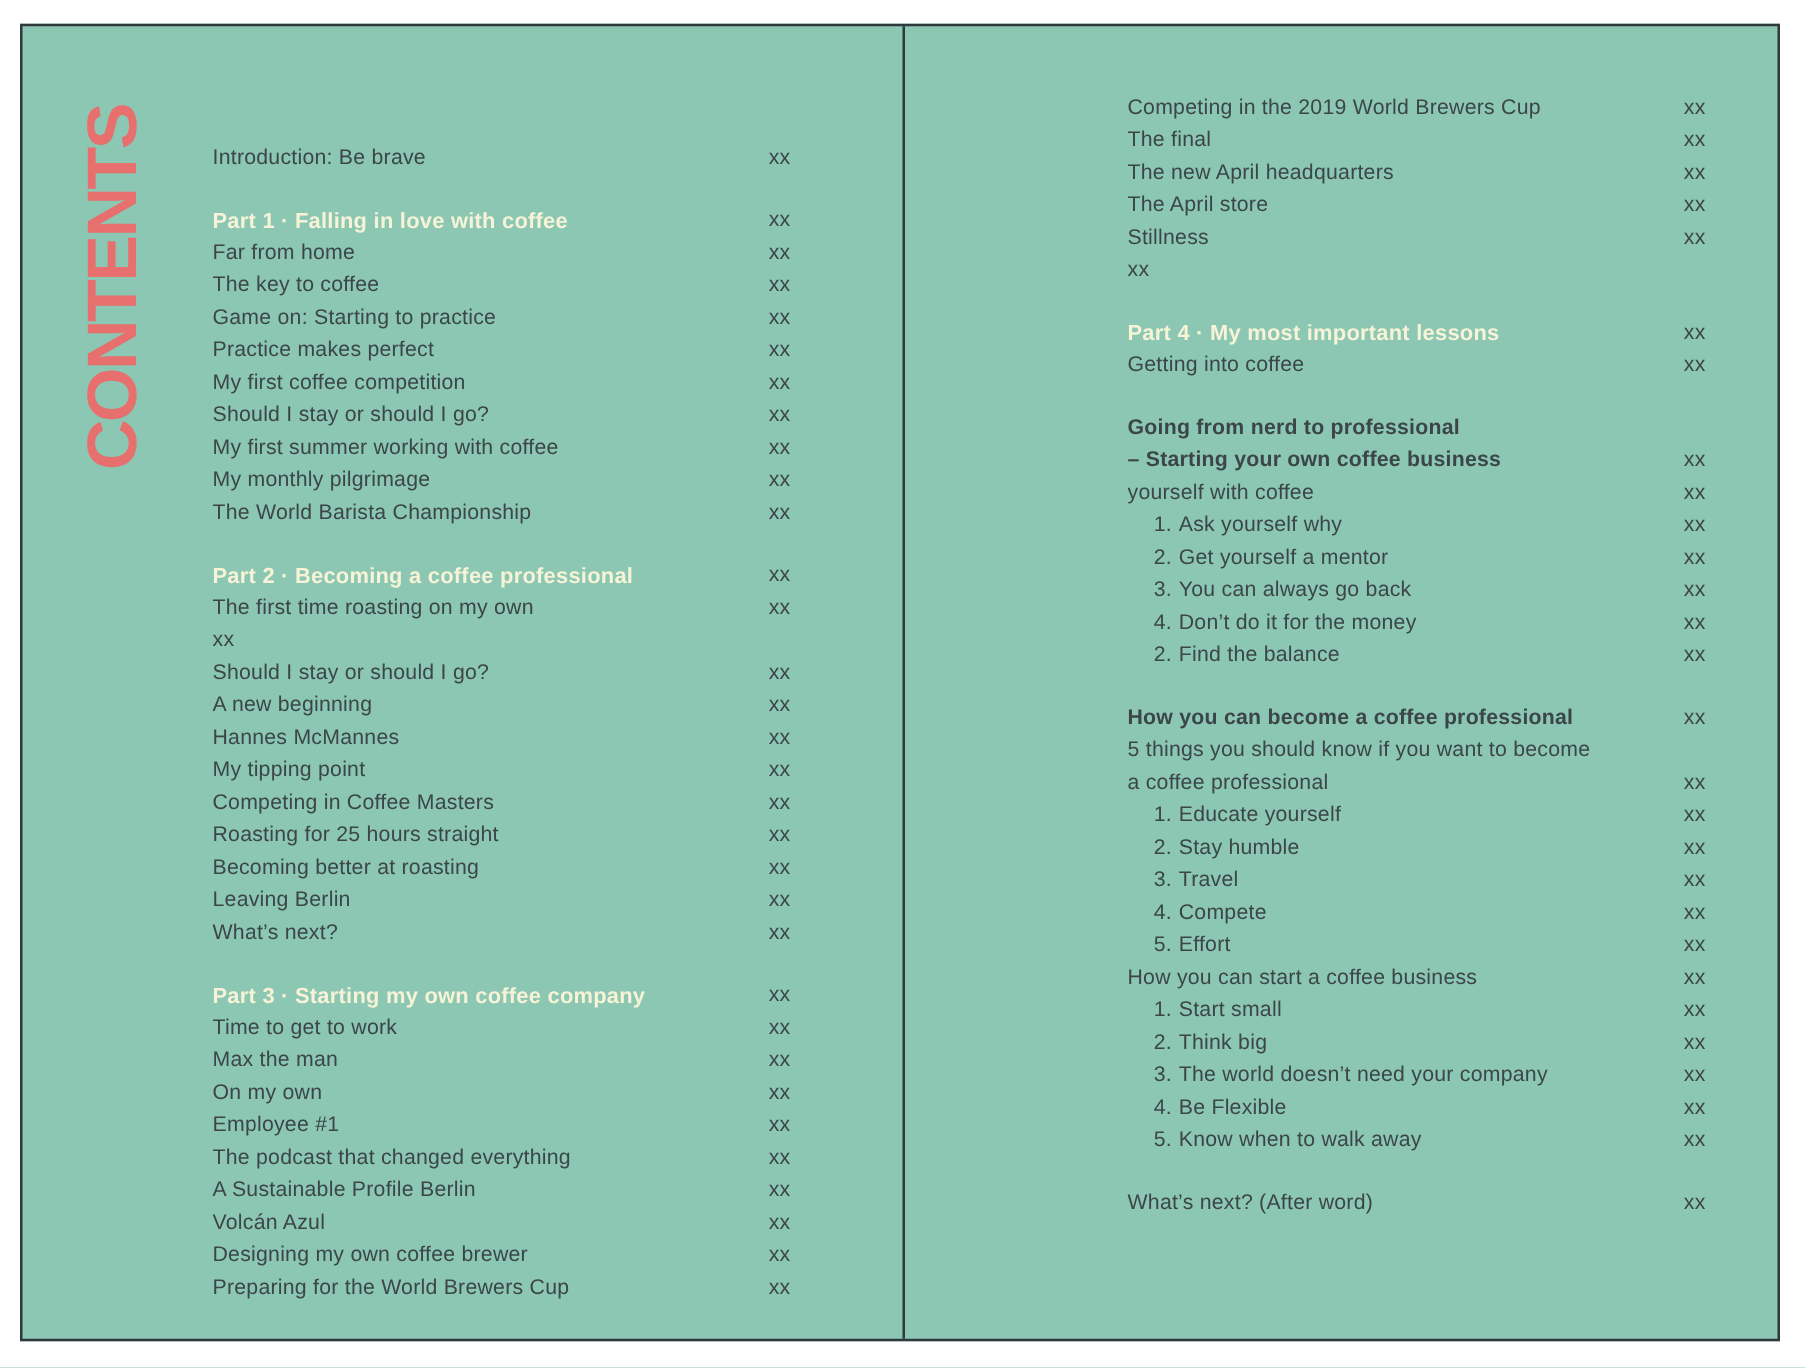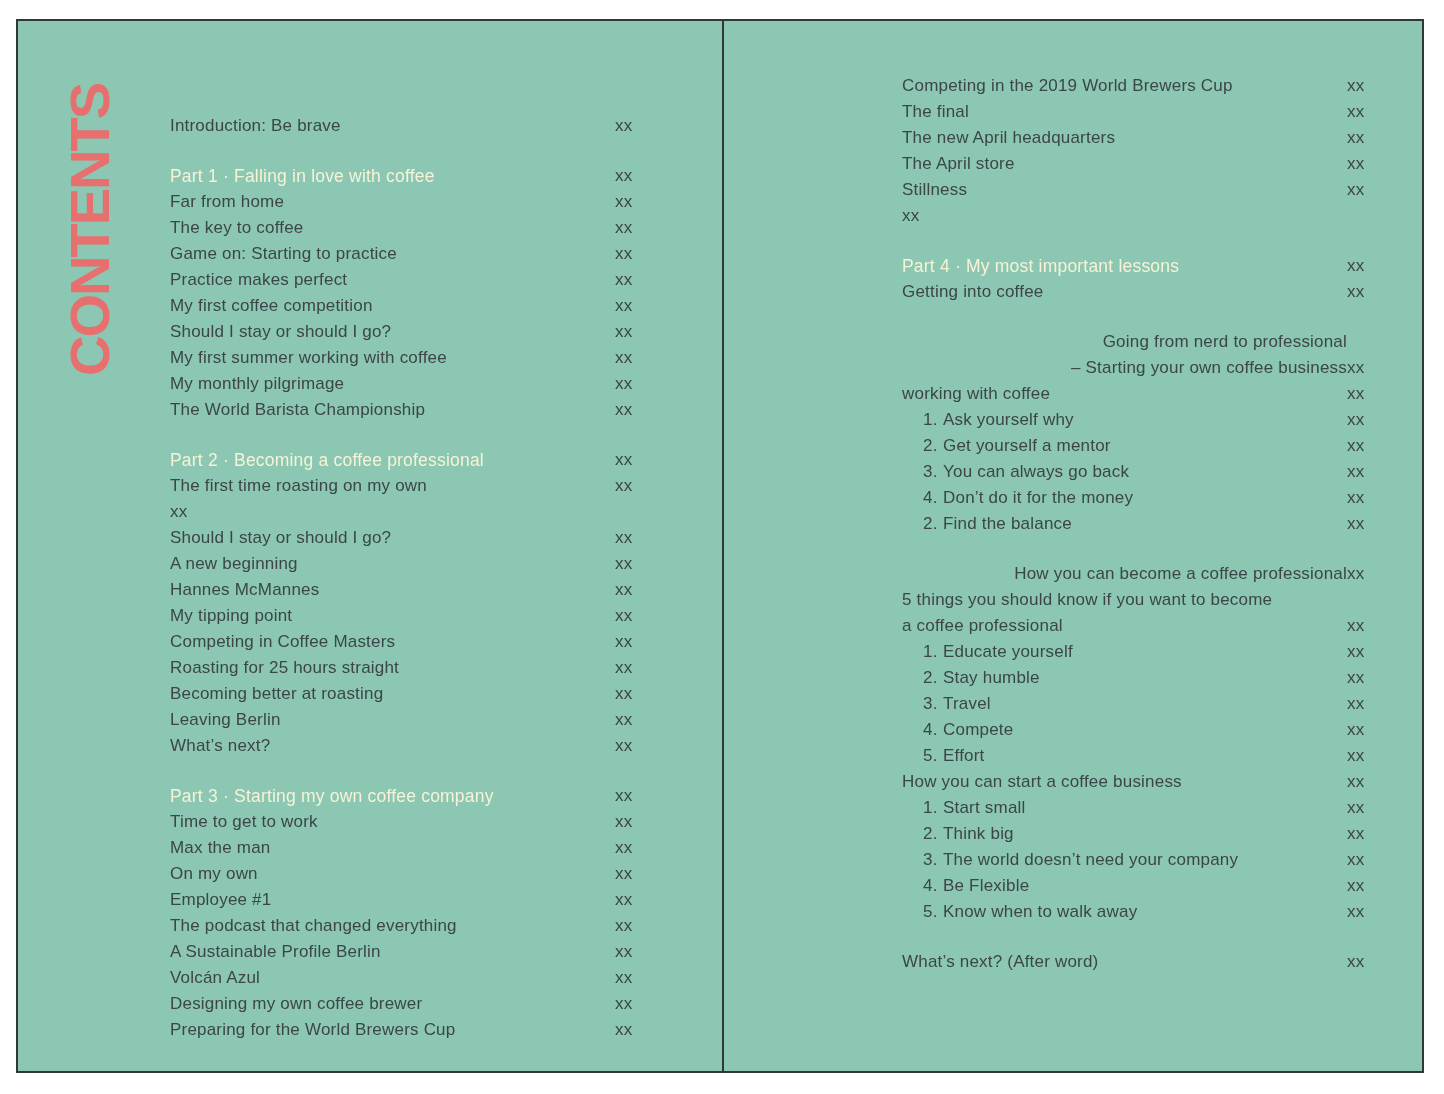--- a/index.html
+++ b/index.html
@@ -57,24 +57,24 @@
     white-space: nowrap;
     overflow: visible;
   }
   .row .pageno {
     width: 30px;
     text-align: left;
   }
   .row.gap { height: 24px; }
   .row.part .label {
     color: #F7F3D7;
-    font-weight: 400;
+    font-weight: 700;
     font-size: 17.5px;
   }
-  .row.bold .label { font-weight: 400; text-align: right; }
+  .row.bold .label { font-weight: 700; }
   .row.list .label { padding-left: 21px; }
   .row.list .num {
     display: inline-block;
     width: 20px;
   }
 </style>
 </head>
 <body>
 
 <div class="page">
@@ -252,21 +252,21 @@
       <div class="row gap"></div>
       <div class="row bold">
         <span class="label">Going from nerd to professional</span>
         <span class="pageno"></span>
       </div>
       <div class="row bold">
         <span class="label">– Starting your own coffee business</span>
         <span class="pageno">xx</span>
       </div>
       <div class="row entry">
-        <span class="label">working with coffee</span>
+        <span class="label">yourself with coffee</span>
         <span class="pageno">xx</span>
       </div>
       <div class="row list">
         <span class="label"><span class="num">1.</span><span>Ask yourself why</span></span>
         <span class="pageno">xx</span>
       </div>
       <div class="row list">
         <span class="label"><span class="num">2.</span><span>Get yourself a mentor</span></span>
         <span class="pageno">xx</span>
       </div>

